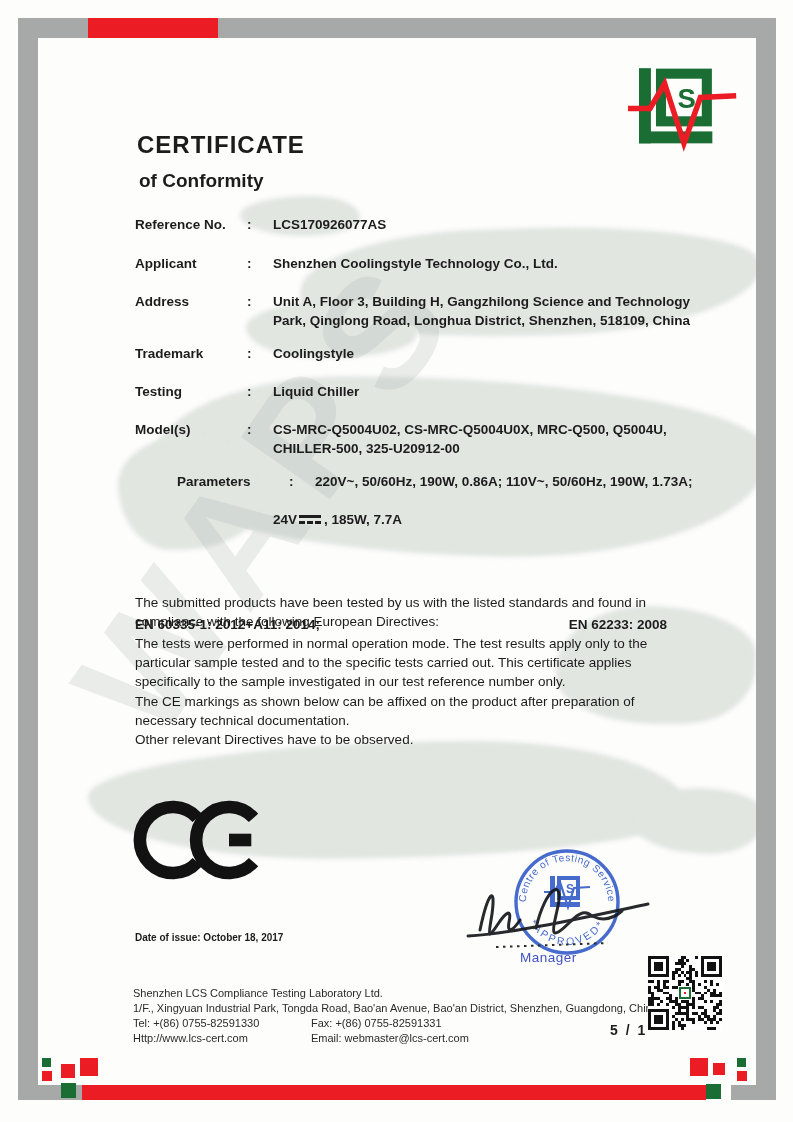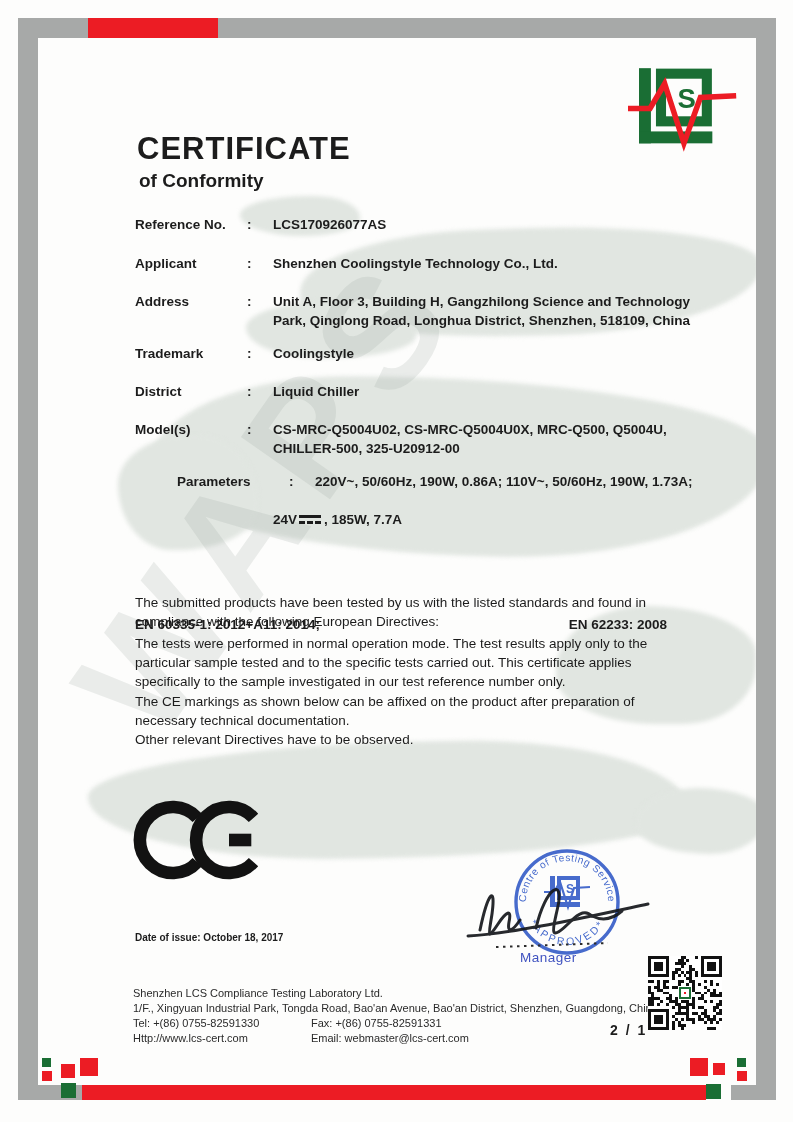--- a/index.html
+++ b/index.html
@@ -14,21 +14,21 @@
   
   .map-blob{position:absolute;background:#e1e6e1;filter:blur(2px);z-index:0;}
   .watermark{
     position:absolute;left:60px;top:340px;width:700px;z-index:0;
     transform:rotate(-55deg);transform-origin:340px 260px;
     font-size:158px;font-weight:bold;letter-spacing:18px;
     color:rgba(145,155,146,0.17);text-align:center;user-select:none;
   }
   
   .content{position:absolute;inset:0;z-index:2;}
-  .title{position:absolute;left:137px;top:131px;font-size:31px;font-weight:bold;letter-spacing:1px;}
+  .title{position:absolute;left:137px;top:131px;font-size:24px;font-weight:bold;letter-spacing:1px;}
   .subtitle{position:absolute;left:139px;top:170px;font-size:19px;font-weight:bold;}
   .field-row{position:absolute;left:135px;display:flex;font-size:13.5px;font-weight:bold;line-height:19px;}
   .field-label{width:112px;flex:none;}
   .field-colon{width:26px;flex:none;text-align:left;}
   .field-value{width:450px;}
   .para{position:absolute;left:135px;width:532px;font-size:13.5px;line-height:19px;}
   .bold{font-weight:bold;}
   .std-row{display:flex;justify-content:space-between;}
   .dc-symbol{display:inline-block;width:22px;height:9px;position:relative;margin:0 3px 0 2px;vertical-align:baseline;}
   .dc-symbol::before{content:"";position:absolute;left:0;right:0;top:0;border-top:3px solid #1c1c1c;}
@@ -113,21 +113,21 @@
       <div class="field-label">Address</div>
       <div class="field-colon">:</div>
       <div class="field-value">Unit A, Floor 3, Building H, Gangzhilong Science and Technology Park, Qinglong Road, Longhua District, Shenzhen, 518109, China</div>
     </div>
     <div class="field-row" style="top:344px;">
       <div class="field-label">Trademark</div>
       <div class="field-colon">:</div>
       <div class="field-value">Coolingstyle</div>
     </div>
     <div class="field-row" style="top:382px;">
-      <div class="field-label">District</div>
+      <div class="field-label">Testing</div>
       <div class="field-colon">:</div>
       <div class="field-value">Liquid Chiller</div>
     </div>
     <div class="field-row" style="top:420px;">
       <div class="field-label">Model(s)</div>
       <div class="field-colon">:</div>
       <div class="field-value">CS-MRC-Q5004U02, CS-MRC-Q5004U0X, MRC-Q500, Q5004U, CHILLER-500, 325-U20912-00</div>
     </div>
     <div class="field-row" style="top:472px;margin-left:42px;">
       <div class="field-label">Parameters</div>
@@ -196,21 +196,21 @@
       <div class="footer-cols">
         <div class="col1">Tel: +(86) 0755-82591330</div>
         <div>Fax: +(86) 0755-82591331</div>
       </div>
       <div class="footer-cols">
         <div class="col1">Http://www.lcs-cert.com</div>
         <div>Email: webmaster@lcs-cert.com</div>
       </div>
     </div>
 
-    <div class="page-num">2 / 1</div>
+    <div class="page-num">5 / 1</div>
 
     <svg id="qr-svg" style="position:absolute;left:648px;top:956px;" width="74" height="74" viewBox="0 0 25 25" shape-rendering="crispEdges">
         <rect x="0" y="0" width="25" height="25" fill="#ffffff"></rect>
         <rect x="0" y="0" width="7" height="7" fill="#111"></rect>
         <rect x="1" y="1" width="5" height="5" fill="#fff"></rect>
         <rect x="2" y="2" width="3" height="3" fill="#111"></rect>
         <rect x="18" y="0" width="7" height="7" fill="#111"></rect>
         <rect x="19" y="1" width="5" height="5" fill="#fff"></rect>
         <rect x="20" y="2" width="3" height="3" fill="#111"></rect>
         <rect x="0" y="18" width="7" height="7" fill="#111"></rect>

